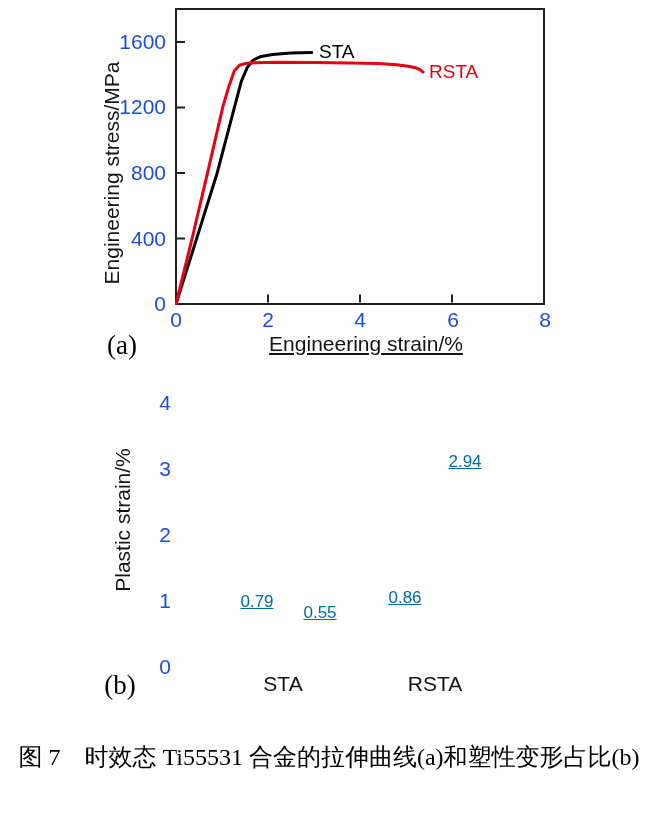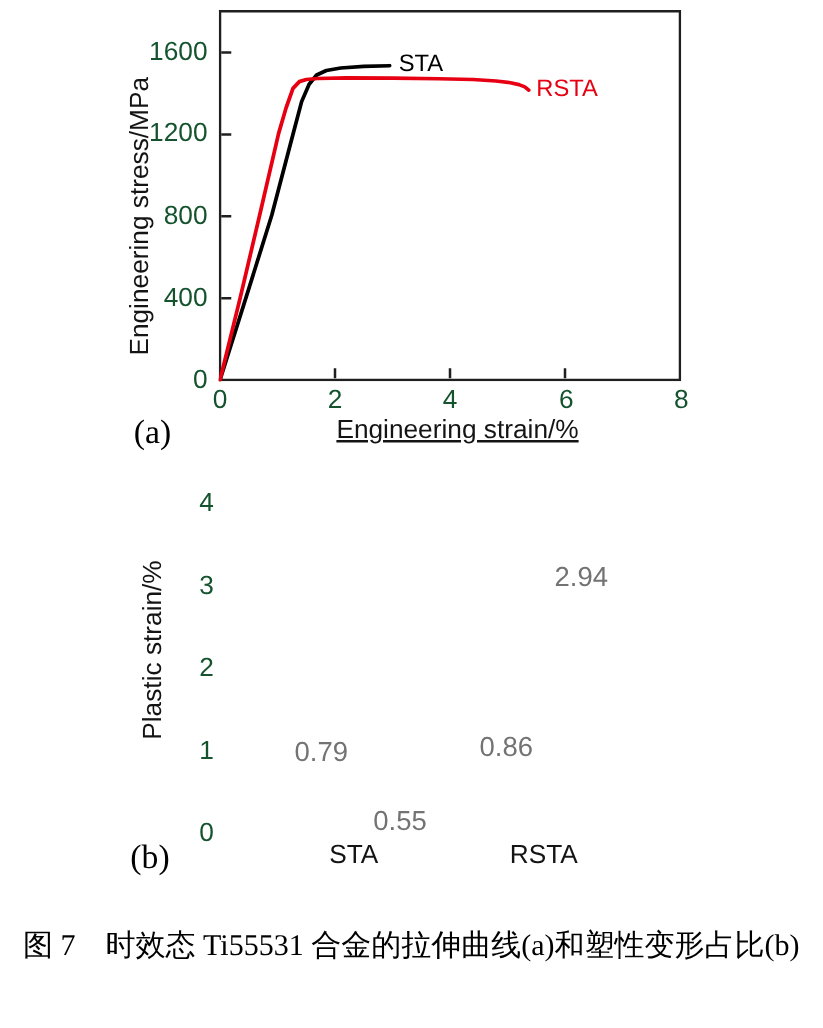--- a/index.html
+++ b/index.html
@@ -1,28 +1,28 @@
 <!DOCTYPE html>
 <html><head>
 <meta charset="utf-8">
 <style>
   html,body{margin:0;padding:0;background:#ffffff;}
   .page{position:relative;width:658px;height:822px;background:#fff;overflow:hidden;
         font-family:"Liberation Sans",sans-serif;color:#111;}
   .abs{position:absolute;}
-  .tick{font-size:21px;line-height:21px;color:#14532d;white-space:nowrap;}
+  .tick{font-size:21px;line-height:21px;color:#1d4ed8;white-space:nowrap;}
   .yt{text-align:right;}
   .xt{transform:translateX(-50%);}
   .axis-title{font-size:21px;line-height:22px;color:#141414;white-space:nowrap;}
   .rot{transform:translate(-50%,-50%) rotate(-90deg);transform-origin:center;}
   .ctr{transform:translateX(-50%);}
   .panel-letter{font-family:"Liberation Serif",serif;font-size:27px;line-height:28px;
         color:#000;transform:translate(-50%,-50%);}
   .curve-label{font-size:19px;line-height:19px;color:#000;white-space:nowrap;}
-  .bar-label{font-size:22px;line-height:17px;color:#737373;transform:translateX(-50%);}
+  .bar-label{font-size:17px;line-height:17px;color:#0369a1;transform:translateX(-50%);text-decoration:underline;}
   .legend-label{font-size:15px;line-height:16px;color:#141414;white-space:nowrap;}
   .legend-swatch{width:29px;height:13px;background:#f2194b;}
   .cat{font-size:21px;line-height:21px;color:#141414;transform:translateX(-50%);}
   .cap{left:0;width:658px;text-align:center;font-family:"Liberation Serif",serif;color:#000;white-space:nowrap;}
   .cap1{font-size:24px;line-height:26px;margin-top:16px;}
   .cap2{font-size:22px;line-height:24px;font-weight:bold;}
   svg{position:absolute;left:0;top:0;}
 </style>
 </head>
 <body>
@@ -63,21 +63,21 @@
   <div class="abs panel-letter" style="left:122px;top:345px;">(a)</div>
 
 
   <div class="abs tick yt" style="right:487px;top:392px;">4</div>
   <div class="abs tick yt" style="right:487px;top:458px;">3</div>
   <div class="abs tick yt" style="right:487px;top:524px;">2</div>
   <div class="abs tick yt" style="right:487px;top:590px;">1</div>
   <div class="abs tick yt" style="right:487px;top:656px;">0</div>
 
   <div class="abs bar-label" style="left:257px;top:593px;">0.79</div>
-  <div class="abs bar-label" style="left:320px;top:648px;">0.55</div>
+  <div class="abs bar-label" style="left:320px;top:604px;">0.55</div>
   <div class="abs bar-label" style="left:405px;top:589px;">0.86</div>
   <div class="abs bar-label" style="left:465px;top:453px;">2.94</div>
 
   <div class="abs cat" style="left:283px;top:673px;">STA</div>
   <div class="abs cat" style="left:435px;top:673px;">RSTA</div>
 
   <div class="abs axis-title rot" style="left:123px;top:520px;">Plastic strain/%</div>
   <div class="abs panel-letter" style="left:120px;top:685px;">(b)</div>
 
   <div class="abs cap cap1" style="top:728px;">图 7　时效态 Ti55531 合金的拉伸曲线(a)和塑性变形占比(b)</div>

